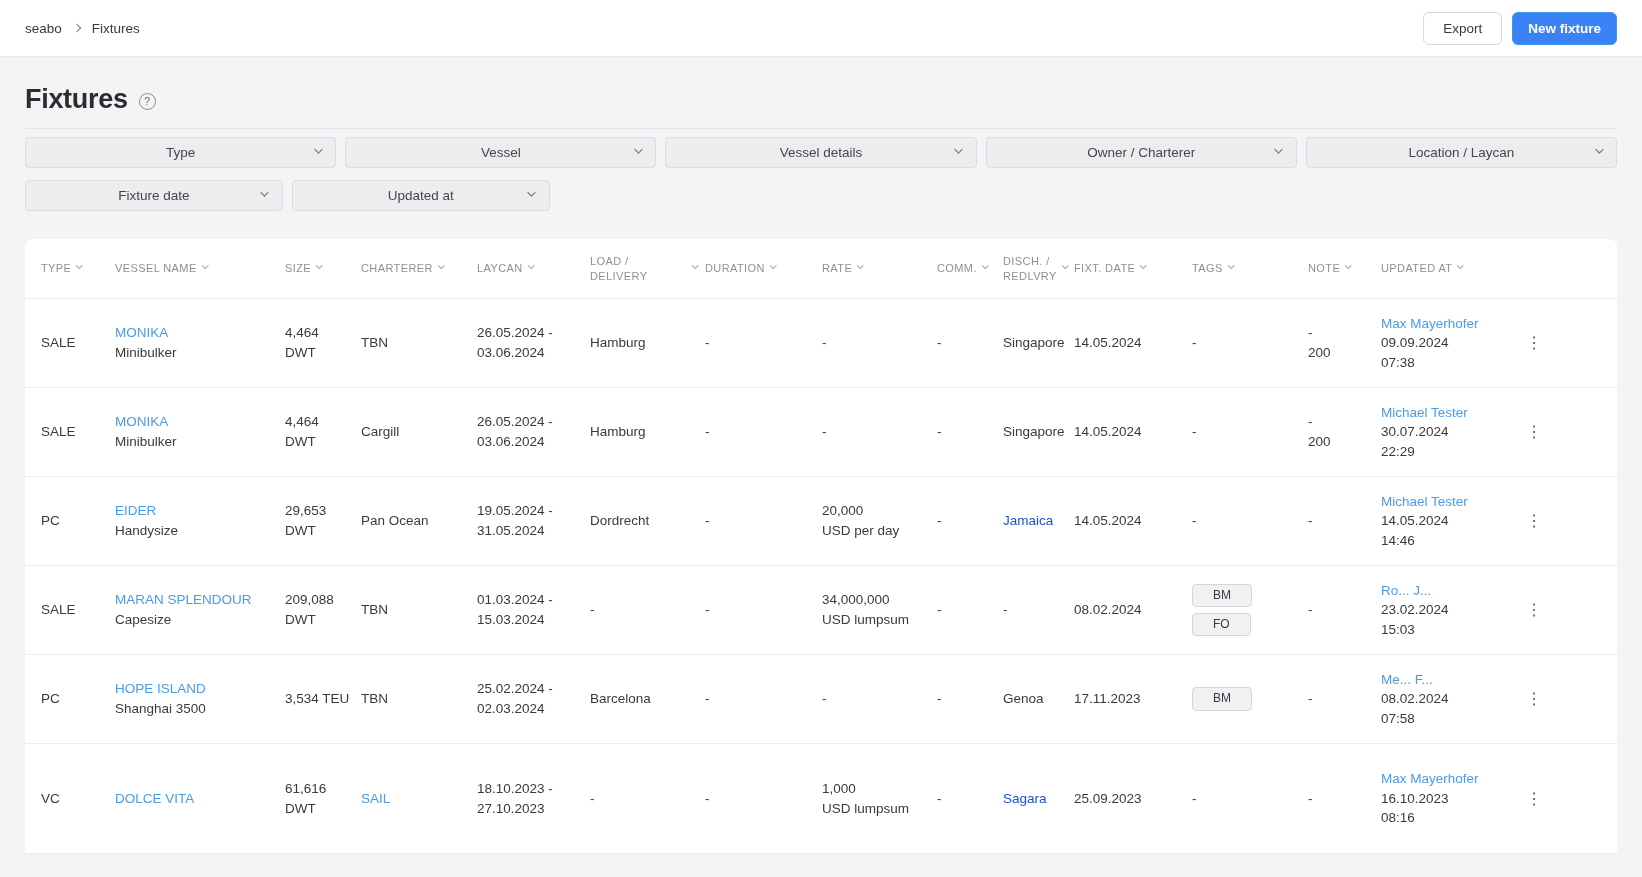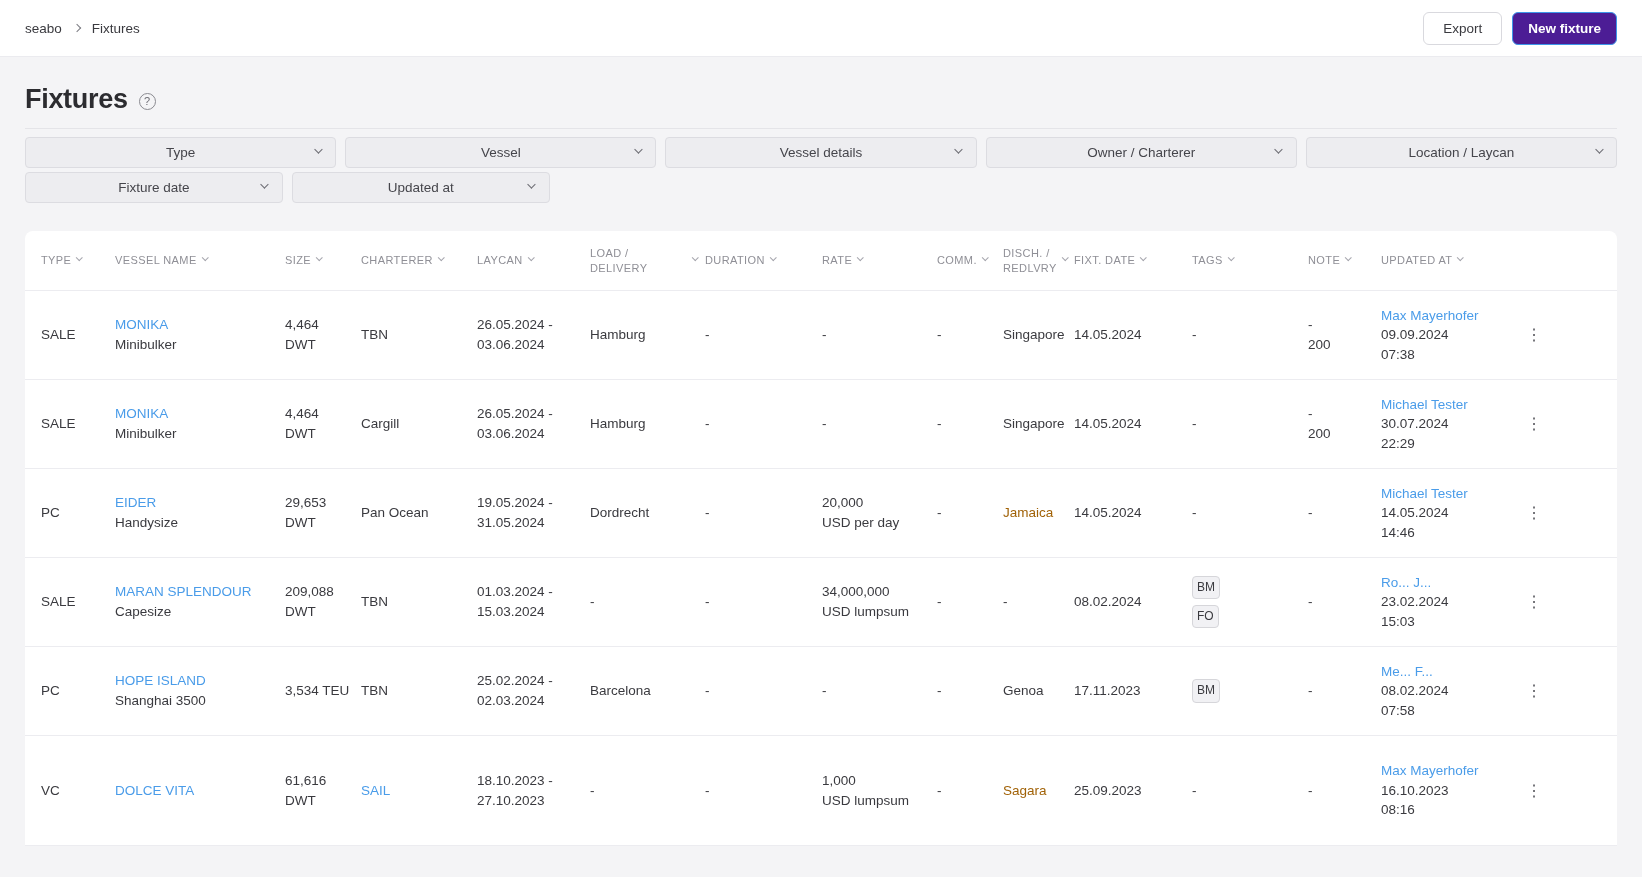--- a/index.html
+++ b/index.html
@@ -24,34 +24,34 @@
   .crumbs span[data-name^="breadcrumb"] { cursor: pointer; }
   .chev {
     display: inline-block; width: 6px; height: 6px;
     border-right: 1.6px solid #7b7b82; border-bottom: 1.6px solid #7b7b82;
   }
   .chev-r { transform: rotate(-45deg); }
   .chev-d { transform: rotate(45deg) translate(-2px,-2px); }
   .top-actions { display: flex; gap: 10px; }
   .btn { border-radius: 6px; font-size: 13.5px; cursor: pointer; font-family: inherit; }
   .btn-export { background: #fff; border: 1px solid #d9d9de; color: #3a3a3f; padding: 8px 19px; }
-  .btn-new { background: #4c1d95; border: 1px solid #3d96e9; color: #fff; padding: 8px 15px; font-weight: 700; }
+  .btn-new { background: #3b82f6; border: 1px solid #3d96e9; color: #fff; padding: 8px 15px; font-weight: 700; }
   
   .content { padding: 0 25px; }
   .page-head { display: flex; align-items: center; gap: 11px; margin: 27px 0 13px; }
   .page-title { font-size: 27px; font-weight: 700; color: #2c2c30; letter-spacing: -0.3px; }
   .help {
     width: 17px; height: 17px; border: 1.4px solid #8a8a90; border-radius: 50%;
     color: #6d6d74; font-size: 11px; display: flex; align-items: center; justify-content: center;
     cursor: pointer; margin-top: 3px;
   }
   
   .filters { border-top: 1px solid #e4e4e8; padding-top: 8px; }
   .filter-row { display: flex; gap: 9px; }
-  .filter-row + .filter-row { margin-top: 4px; text-align: center; }
+  .filter-row + .filter-row { margin-top: 12px; text-align: center; }
   .filter-row-1 .chip { flex: 1; }
   .filter-row-2 .chip { width: calc((100% - 45px) / 6); }
   .chip {
     height: 31px; background: #ededf0; border: 1px solid #dcdce1; border-radius: 4px;
     display: flex; align-items: center; justify-content: center; position: relative;
     color: #45454b; cursor: pointer;
   }
   .chip .chev-d { position: absolute; right: 15px; width: 5.5px; height: 5.5px;
     border-color: #6d6d74; transform: rotate(45deg) translate(-2px,-3px); }
   
@@ -67,25 +67,25 @@
     font-size: 11px; letter-spacing: 0.4px; color: #8f8f96; font-weight: 500;
     border-bottom: 1px solid #ececf0;
   }
   .th { display: flex; align-items: center; gap: 6px; padding-right: 8px; line-height: 1.35; }
   .chev-sort { width: 4.5px; height: 4.5px; border-color: #a4a4ac; transform: rotate(45deg) translate(-2px,-2px); flex: none; }
   .tbody .trow { min-height: 89px; border-bottom: 1px solid #ececf0; font-size: 13.5px; }
   .tbody .trow:last-child { min-height: 110px; }
   .cell { padding-right: 8px; line-height: 1.45; }
   .link { color: #4a9ce9; cursor: pointer; }
   .italic { }
-  .muted { color: #a16207; }
+  .muted { color: #1d4ed8; }
   .tags-col { display: flex; flex-direction: column; gap: 6px; align-items: flex-start; }
   .tagpill {
     background: #f1f1f4; border: 1px solid #d6d6da; border-radius: 4px;
-    padding: 2px 4px; font-size: 12px; color: #3a3a3f; width: max-content;
+    padding: 2px 20px; font-size: 12px; color: #3a3a3f; width: max-content;
   }
   .kebab { color: #5a5a60; font-size: 16px; cursor: pointer; padding: 2px 4px; }
 </style>
 </head>
 <body>
 
 <div class="topbar" data-name="top-bar">
   <div class="crumbs" data-name="breadcrumb">
     <span data-name="breadcrumb-root">seabo</span>
     <span class="chev chev-r" data-name="chevron-right-icon"></span>

